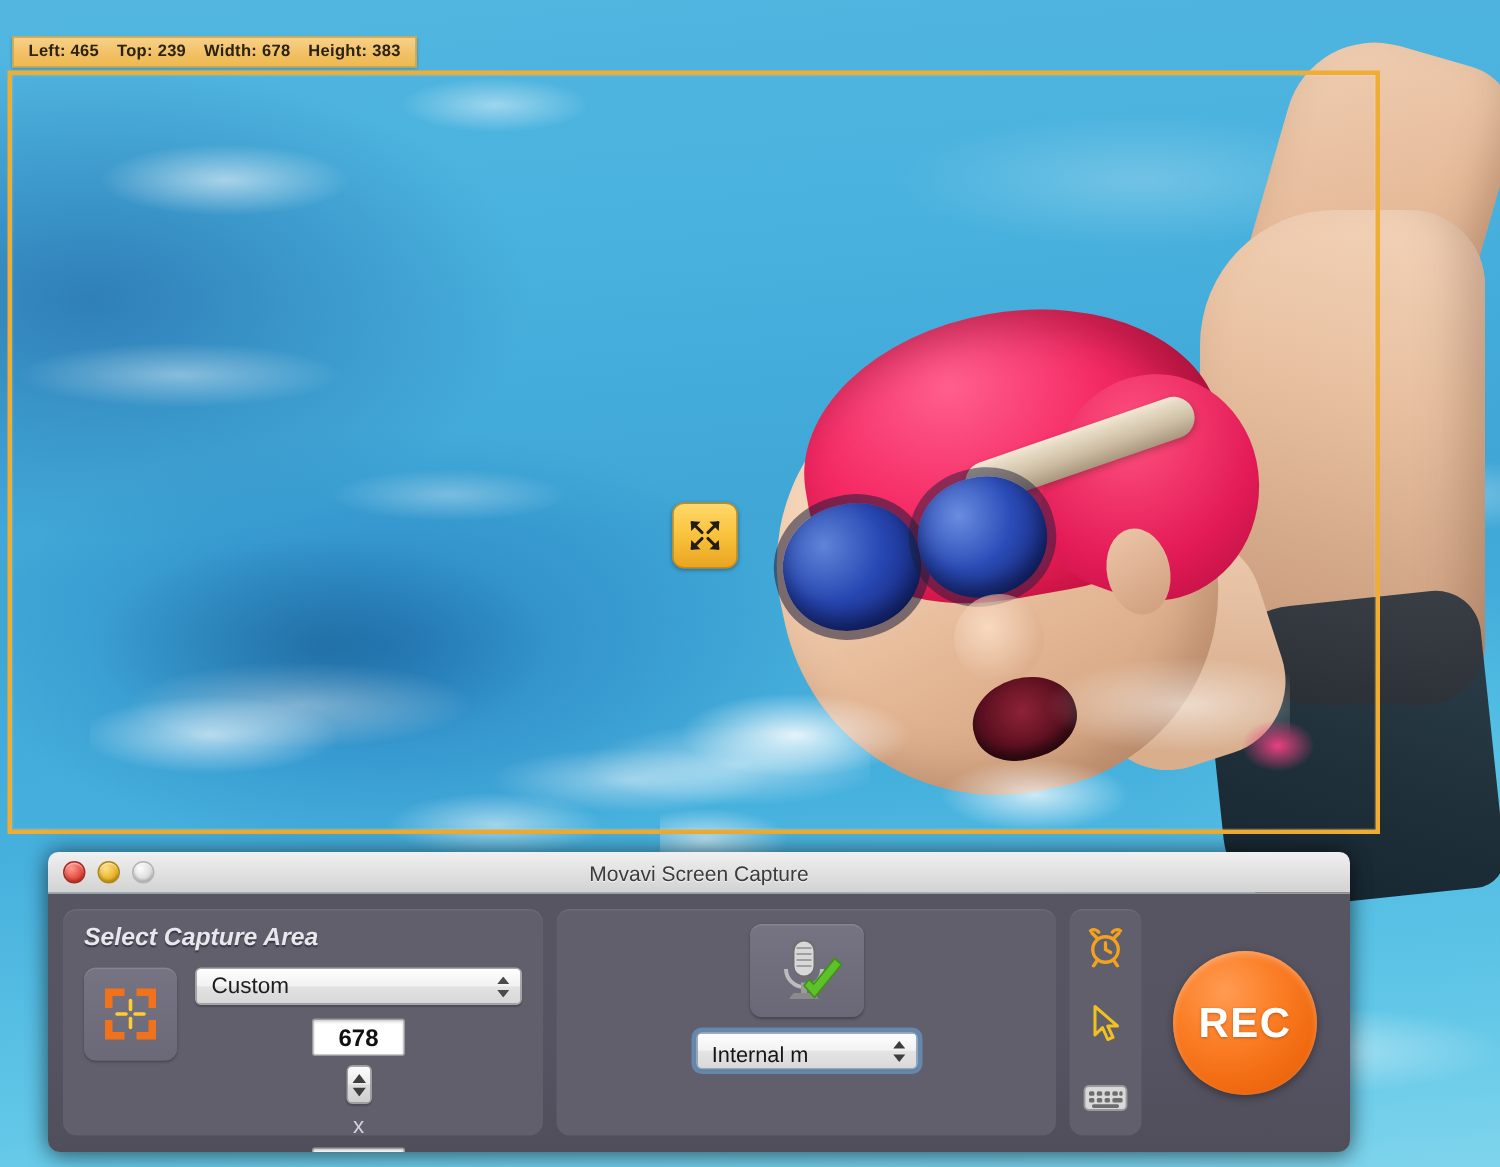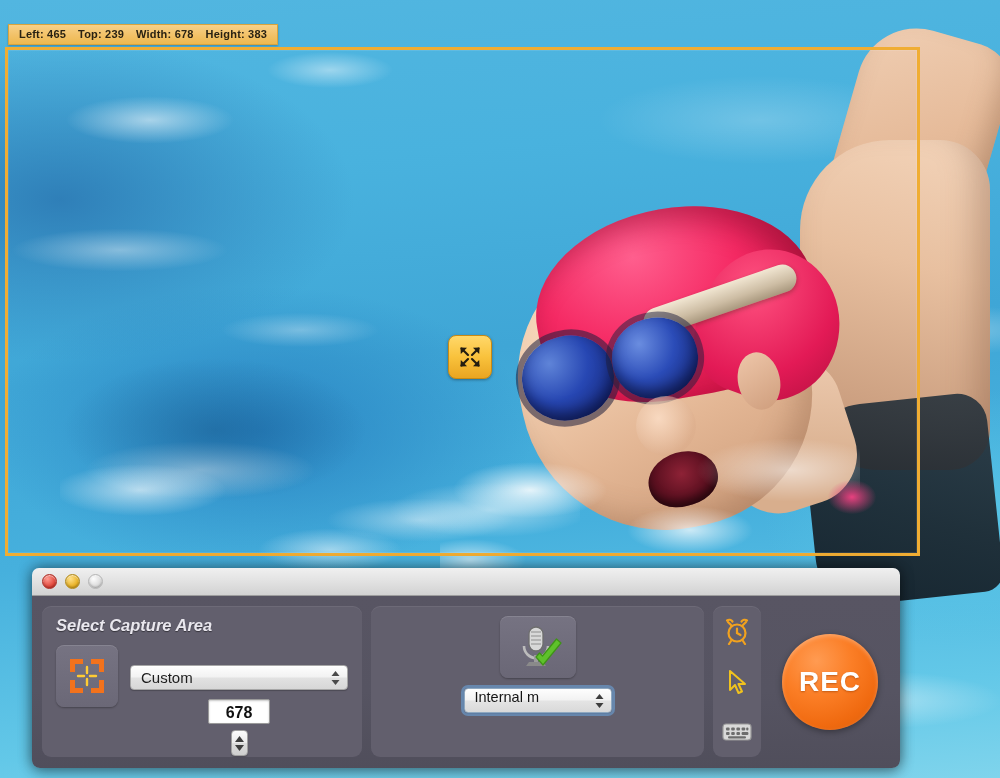--- a/index.html
+++ b/index.html
@@ -272,21 +272,20 @@
     height: 25px;
     border-radius: 4px;
     background: linear-gradient(180deg, #fefefe 0%, #f2f2f2 48%, #e2e2e2 52%, #d7d7d7 100%);
     border: 1px solid #a7a7a7;
     box-shadow: 0 1px 1px rgba(0,0,0,.22), inset 0 1px 0 #fff;
     display: flex; align-items: center;
     padding: 0 24px 0 10px;
     font-size: 15px;
     color: #1d1d1d;
     box-sizing: border-box;
-    margin-top: 20px;
   }
   .popup-arrows {
     position: absolute; right: 7px; top: 50%; transform: translateY(-50%);
     display: flex; flex-direction: column; gap: 2px; line-height: 0;
   }
 
   .dims-row { display: flex; align-items: center; gap: 6px; flex-direction: column; }
   .numfield {
     width: 62px; height: 25px;
     background: #fff;
@@ -336,21 +335,21 @@
     text-shadow: 0 1px 1px rgba(0,0,0,.45);
   }
   .mic-popup {
     margin-top: 10px;
     width: 148px;
     height: 25px;
     border-radius: 4px;
     background: linear-gradient(180deg, #fefefe 0%, #f2f2f2 48%, #e4e4e4 52%, #d9d9d9 100%);
     border: 1px solid #8fa8c0;
     box-shadow: 0 0 0 3px rgba(108,168,226,.55), 0 1px 1px rgba(0,0,0,.2);
-    display: flex; align-items: flex-start;
+    display: flex; align-items: flex-end;
     padding: 0 22px 0 10px;
     font-size: 14.5px;
     color: #151515;
     position: relative;
     box-sizing: border-box;
     overflow: hidden;
     white-space: nowrap;
   }
 
   
@@ -425,20 +424,21 @@
   </div>
 
   <div class="window">
 
     <div class="titlebar">
       <div class="traffic">
         <div class="tl red"></div>
         <div class="tl yellow"></div>
         <div class="tl gray"></div>
       </div>
+      <div class="win-title">Movavi Screen Capture</div>
     </div>
 
     <div class="win-body">
 
       <div class="group grp-capture">
         <div class="grp-title">Select Capture Area</div>
         <div class="capture-row">
 
           <div class="target-btn">
             <svg width="38" height="38" viewBox="0 0 38 38">

